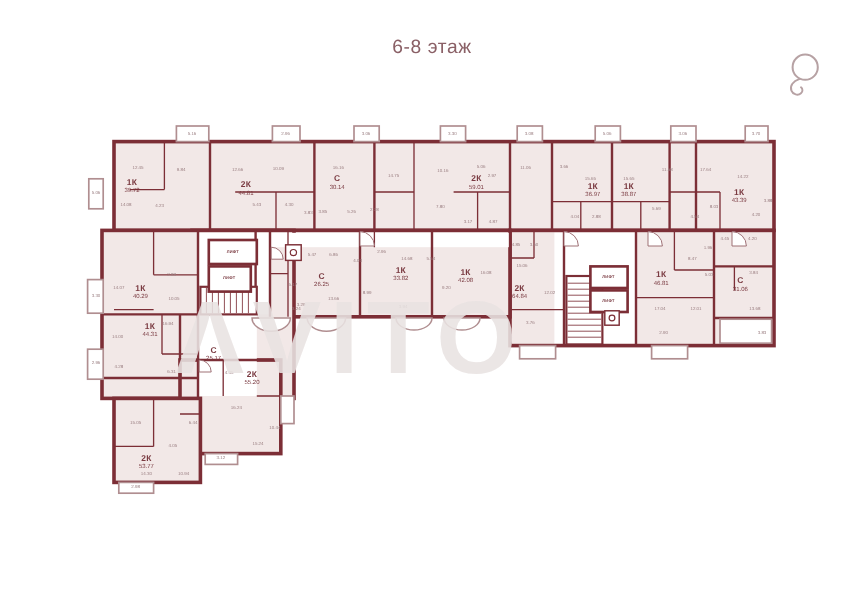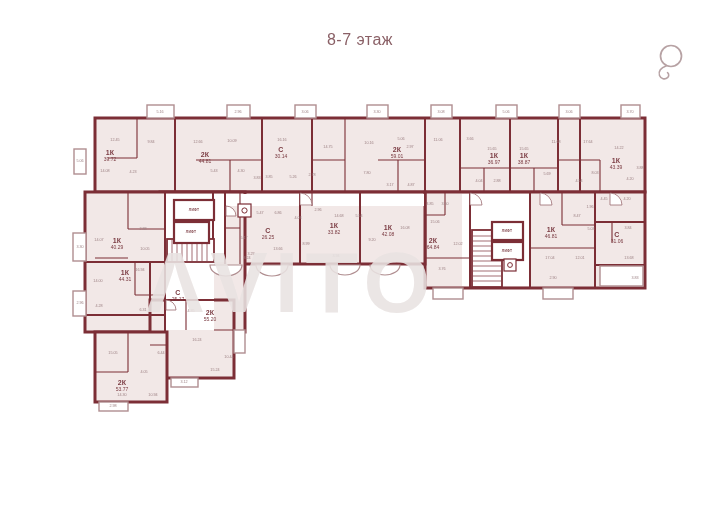--- a/index.html
+++ b/index.html
@@ -20,21 +20,21 @@
         font-weight:700;color:#7a3a41;letter-spacing:.4px;white-space:nowrap;z-index:2;}
   .watermark{position:absolute;left:146px;top:238px;width:470px;height:90px;
              font-size:86px;font-weight:700;line-height:88px;letter-spacing:7px;
              color:#e9e3e2;opacity:.88;z-index:5;pointer-events:none;user-select:none;}
 </style>
 </head>
 <body>
 
 <div class="stage">
 
-  <div class="title">8-7 этаж</div>
+  <div class="title">6-8 этаж</div>
 
   <svg class="compass" width="50" height="58" viewBox="0 0 50 58">
     <circle cx="26" cy="21" r="10.5" fill="none" stroke="#b7a2a4" stroke-width="1.7"></circle>
     <path d="M21,31 c-5,1.5 -8,5.5 -6.5,9.5 c1.3,3.4 5.5,4.4 8,2.2 c1.6,-1.4 1.6,-3.8 0,-5" fill="none" stroke="#b7a2a4" stroke-width="1.6" stroke-linecap="round"></path>
   </svg>
 
   <svg class="plan" width="720" height="508" viewBox="0 0 720 508">
 
     <g fill="#f2e8e7" stroke="#7c2e36" stroke-width="3">
       <rect x="95" y="118" width="550" height="74"></rect>

